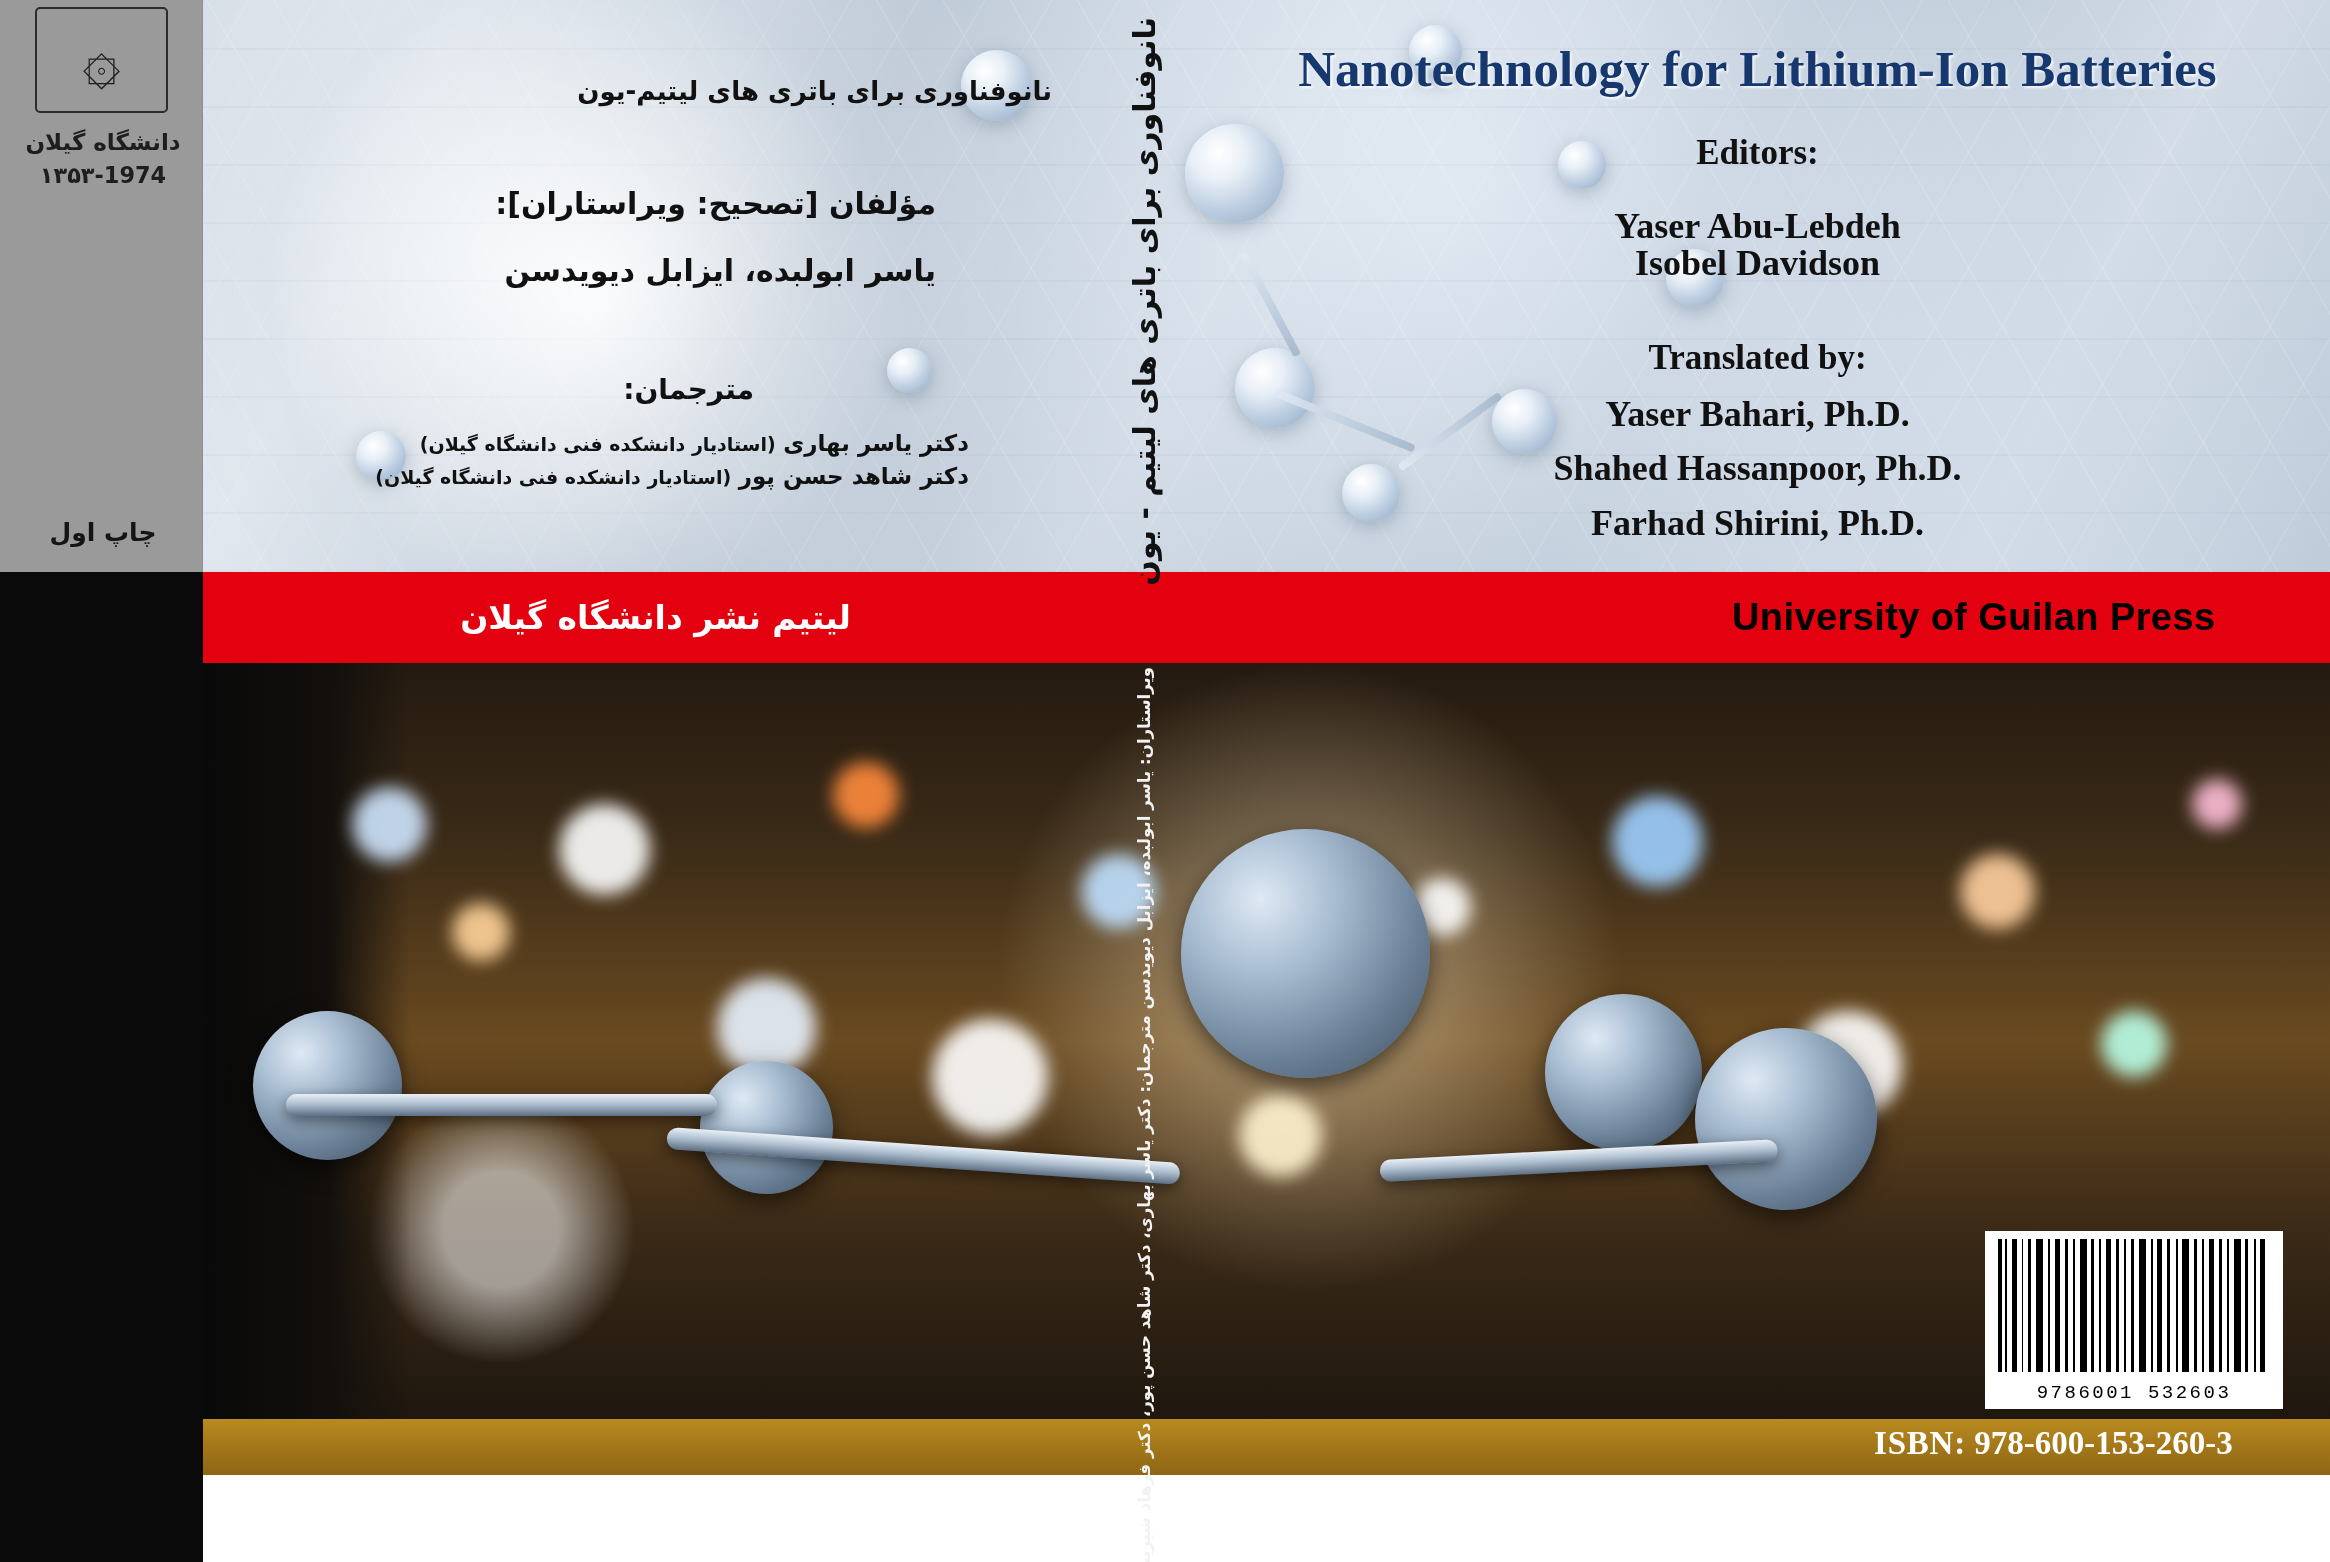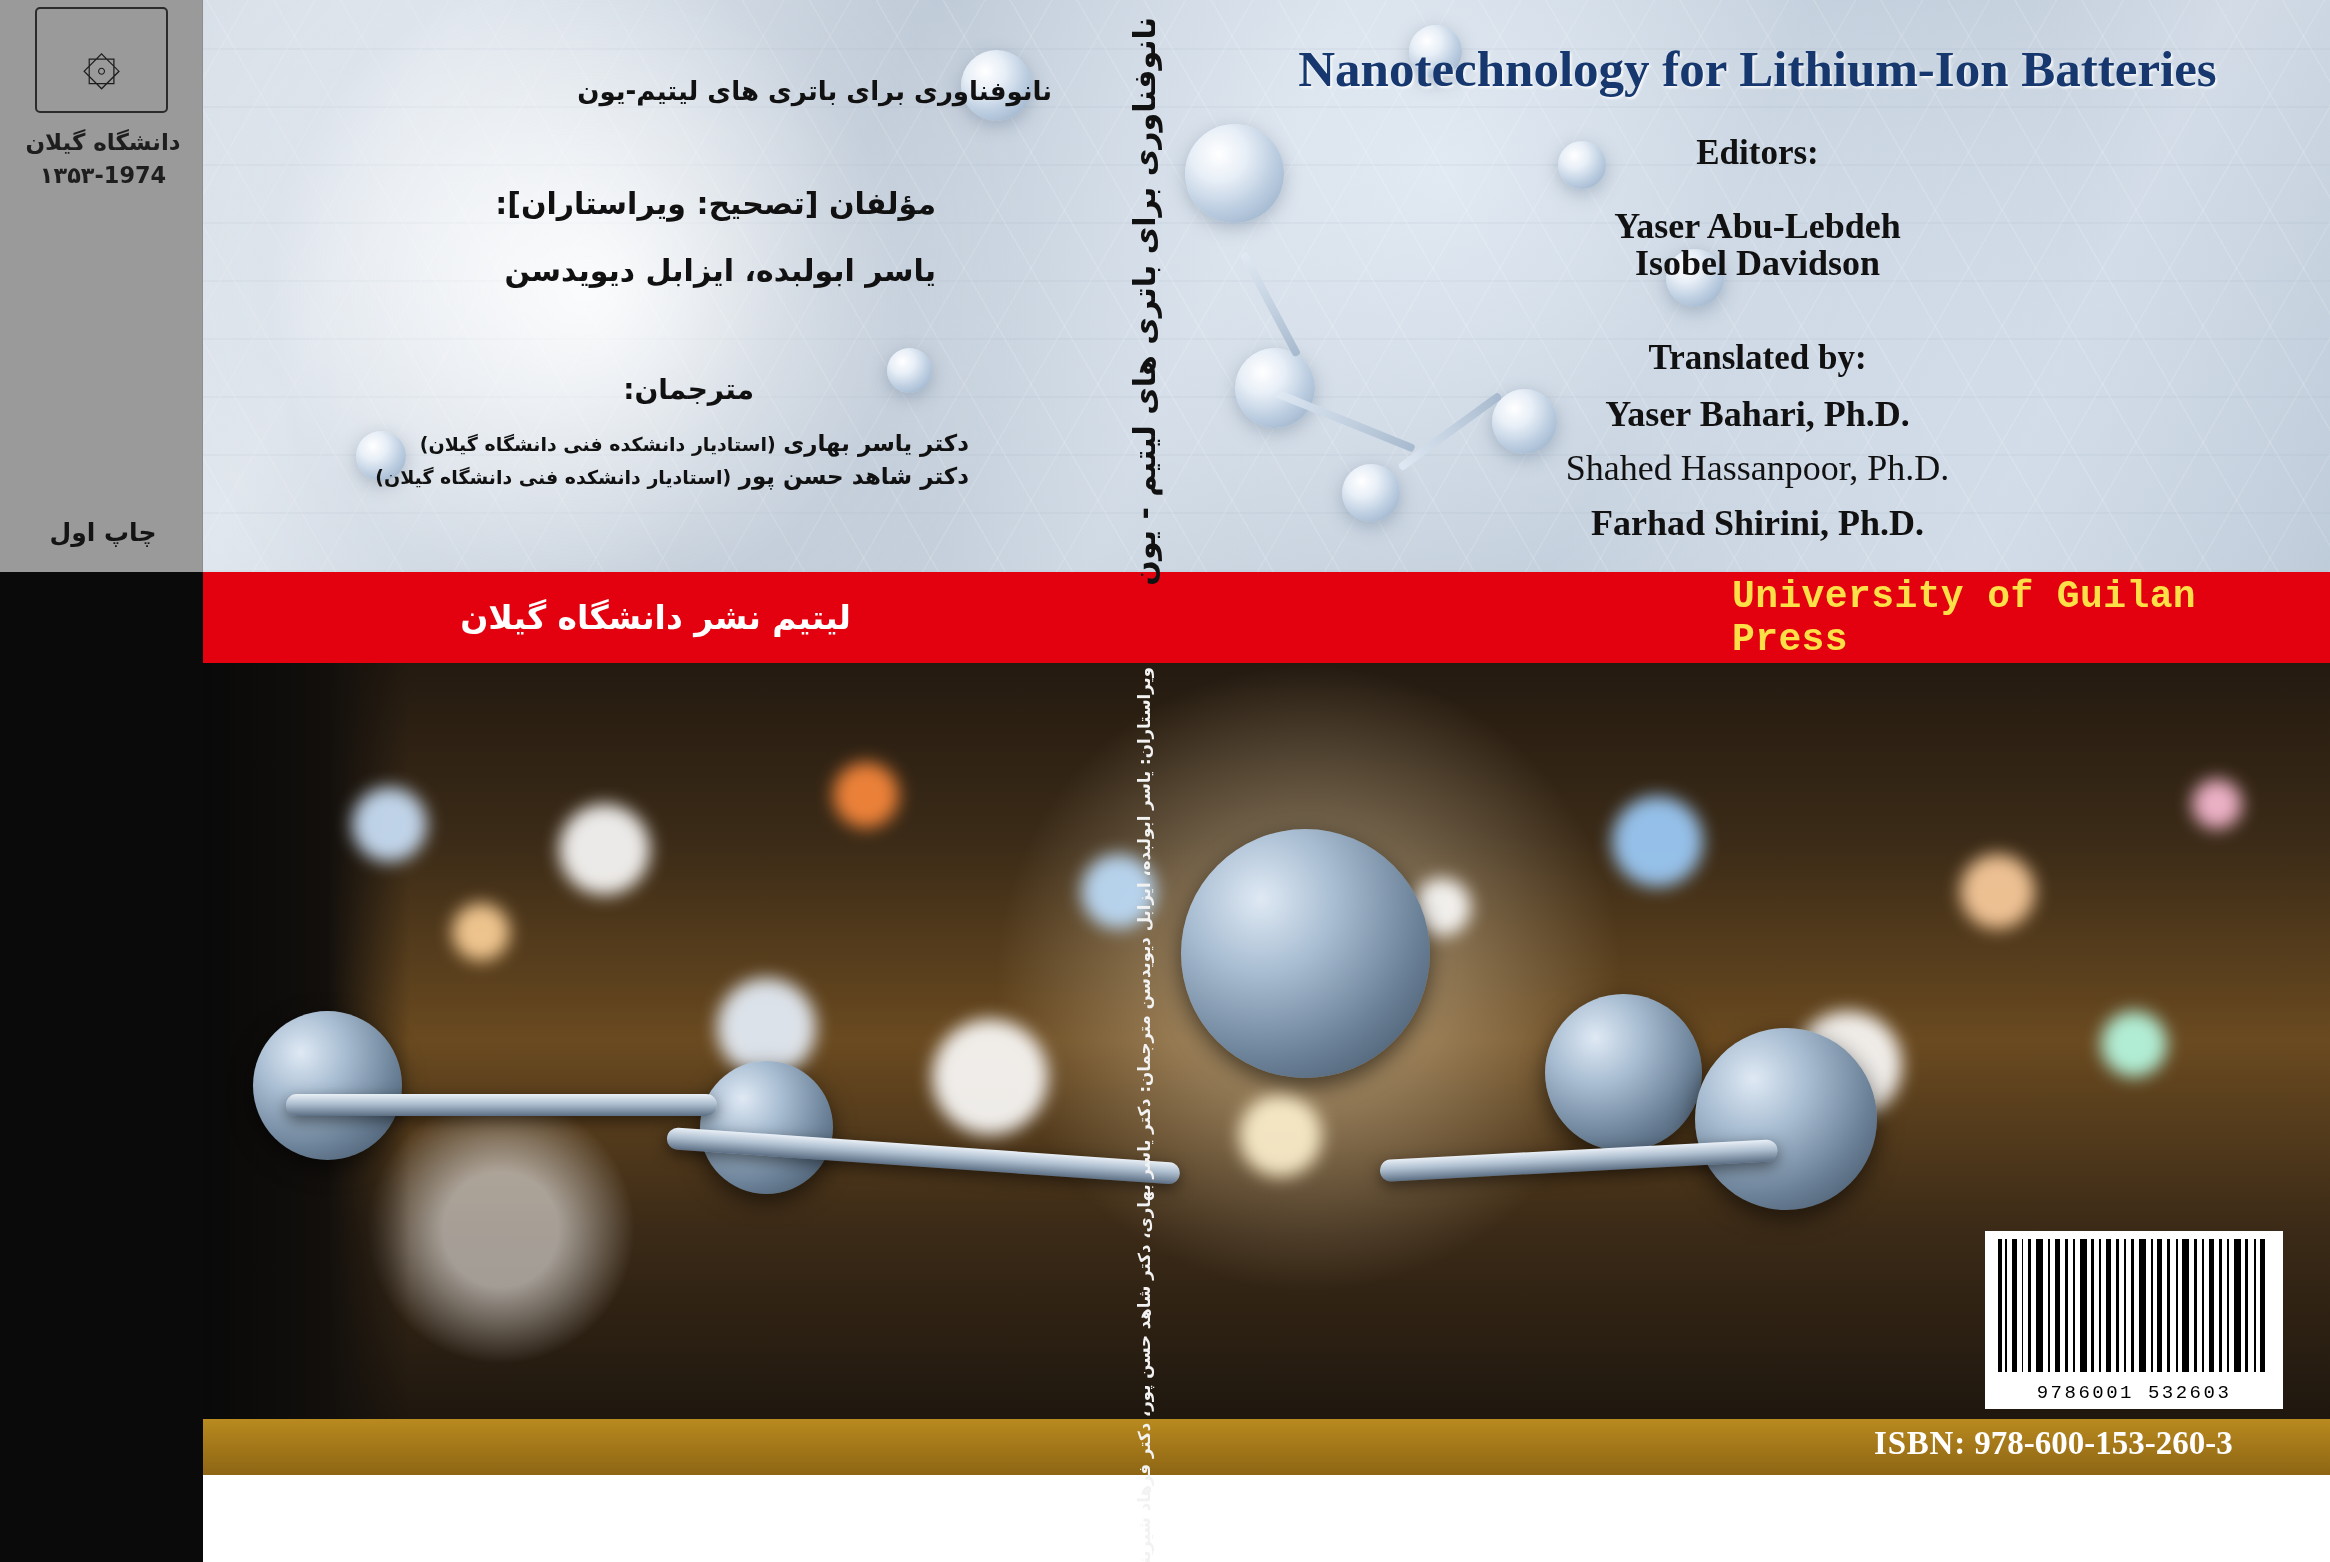--- a/index.html
+++ b/index.html
@@ -69,22 +69,22 @@
     z-index: 6;
   }
   .red-bar .pub-fa {
     position: absolute; right: 1479px;
     color: #fff; font-size: 33px; font-weight: bold;
     direction: rtl;
     font-family: "DejaVu Sans", sans-serif;
   }
   .red-bar .pub-en {
     position: absolute; left: 1529px;
-    color: #fde047; font-size: 38px; font-weight: bold; letter-spacing: 0.4px;
-    font-family: Liberation Mono, monospace;
+    color: #000000; font-size: 38px; font-weight: bold; letter-spacing: 0.4px;
+    font-family: Liberation Sans, sans-serif;
   }
 
   
   .grey-strip {
     position: absolute;
     left: 0; top: 0;
     width: 203px; height: 572px;
     background: #9a9a9a;
     z-index: 7;
     border-right: 0.8px solid #8d8d8d;
@@ -203,21 +203,21 @@
     white-space: nowrap;
   }
   .ft-editors-label {
     position: absolute; left: 0; top: 133px; width: 1145px;
     font-size: 35px; font-weight: bold; color: #111;
   }
   .ft-ed1 { position: absolute; left: 0; top: 205px; width: 1145px; font-size: 36px; font-weight: bold; color: #111; }
   .ft-ed2 { position: absolute; left: 0; top: 242px; width: 1145px; font-size: 36px; font-weight: bold; color: #111; }
   .ft-trans-label { position: absolute; left: 0; top: 338px; width: 1145px; font-size: 35px; font-weight: bold; color: #111; }
   .ft-tr1 { position: absolute; left: 0; top: 393px; width: 1145px; font-size: 36px; font-weight: bold; color: #111; }
-  .ft-tr2 { position: absolute; left: 0; top: 447px; width: 1145px; font-size: 36px; font-weight: normal; color: #111; }
+  .ft-tr2 { position: absolute; left: 0; top: 447px; width: 1145px; font-size: 36px; font-weight: bold; color: #111; }
   .ft-tr3 { position: absolute; left: 0; top: 502px; width: 1145px; font-size: 36px; font-weight: bold; color: #111; }
 
   
   .photo {
     position: absolute;
     left: 203px; top: 663px;
     width: 2127px; height: 787px;
     overflow: hidden;
     background:
       radial-gradient(circle at 14% 72%, rgba(255,255,255,0.55) 0 3%, rgba(255,255,255,0) 7%),

